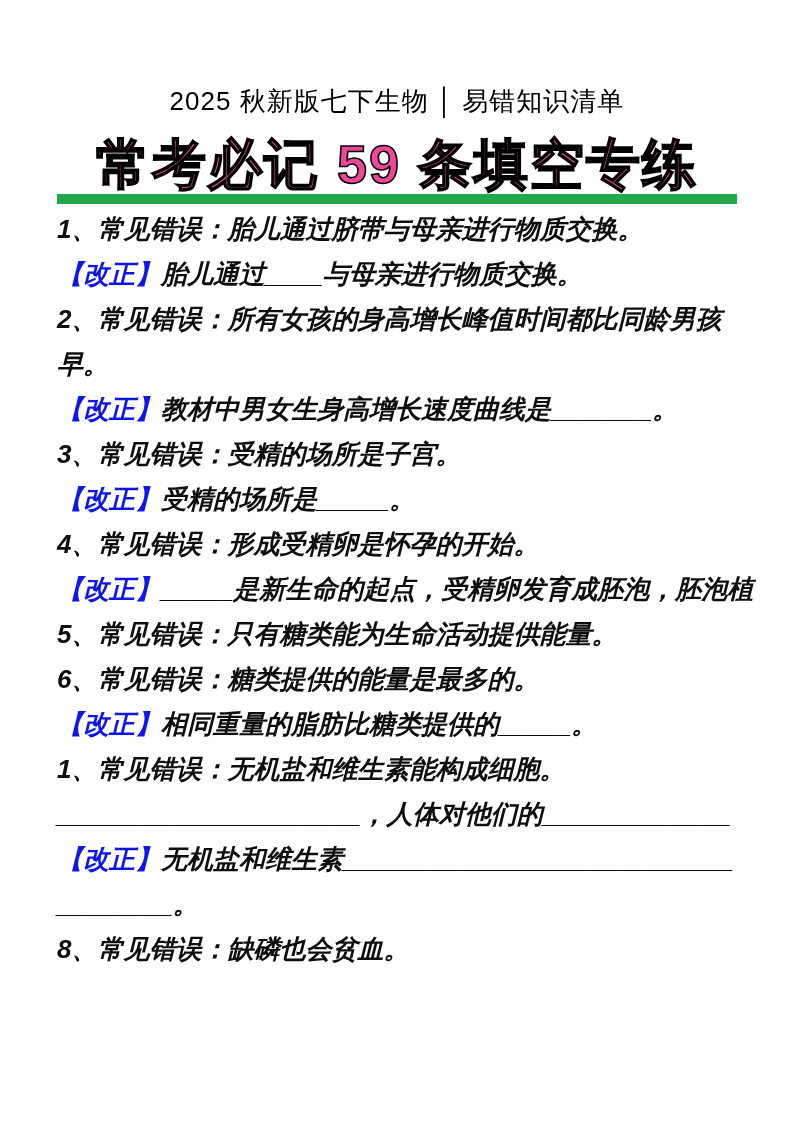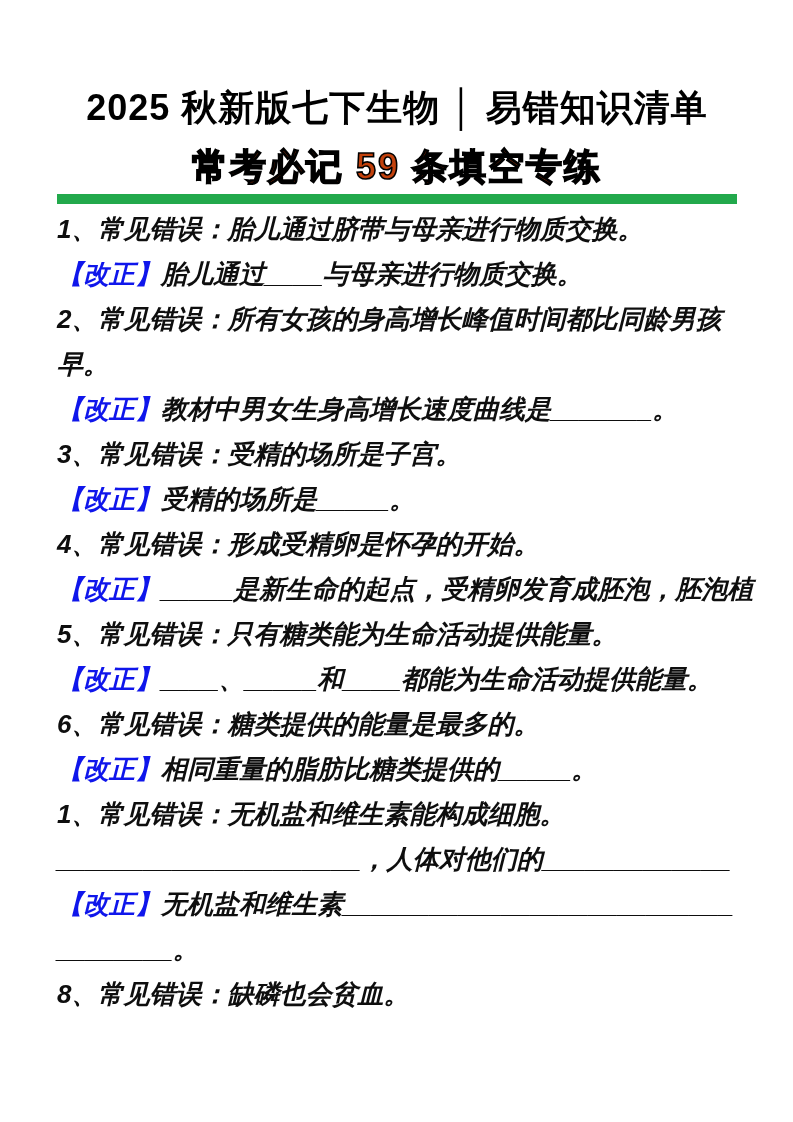--- a/index.html
+++ b/index.html
@@ -21,32 +21,32 @@
     background: #ffffff;
   }
   .header {
     position: absolute;
     left: 57px;
     top: 84px;
     width: 680px;
     text-align: center;
   }
   .title-line1 {
-    font-size: 36px;
-    font-weight: 700;
+    font-size: 26px;
+    font-weight: 400;
     letter-spacing: 1px;
     color: #000000;
     white-space: nowrap;
   }
   .title-line2 {
     margin-top: 10px;
-    font-size: 36px;
+    font-size: 54px;
     font-weight: 900;
     letter-spacing: 2px;
-    color: #c2410c;
+    color: #ec4899;
     -webkit-text-stroke: 1.6px #000000;
     white-space: nowrap;
   }
   .divider {
     position: absolute;
     left: 57px;
     top: 194px;
     width: 680px;
     height: 10px;
     background: var(--divider-green, #22a94c);
@@ -90,21 +90,20 @@
     <div class="line"><span class="line-text">1、常见错误：胎儿通过脐带与母亲进行物质交换。</span></div>
     <div class="line"><span class="correction-label">【改正】</span><span class="line-text">胎儿通过____与母亲进行物质交换。</span></div>
     <div class="line"><span class="line-text">2、常见错误：所有女孩的身高增长峰值时间都比同龄男孩</span></div>
     <div class="line"><span class="line-text">早。</span></div>
     <div class="line"><span class="correction-label">【改正】</span><span class="line-text">教材中男女生身高增长速度曲线是_______。</span></div>
     <div class="line"><span class="line-text">3、常见错误：受精的场所是子宫。</span></div>
     <div class="line"><span class="correction-label">【改正】</span><span class="line-text">受精的场所是_____。</span></div>
     <div class="line"><span class="line-text">4、常见错误：形成受精卵是怀孕的开始。</span></div>
     <div class="line"><span class="correction-label">【改正】</span><span class="line-text">_____是新生命的起点，受精卵发育成胚泡，胚泡植</span></div>
     <div class="line"><span class="line-text">5、常见错误：只有糖类能为生命活动提供能量。</span></div>
-    <div class="line"><span class="correction-label">【改正】</span><span class="line-text">____、_____和____都能为生命活动提供能量。</span></div>
     <div class="line"><span class="line-text">6、常见错误：糖类提供的能量是最多的。</span></div>
     <div class="line"><span class="correction-label">【改正】</span><span class="line-text">相同重量的脂肪比糖类提供的_____。</span></div>
     <div class="line"><span class="line-text">1、常见错误：无机盐和维生素能构成细胞。</span></div>
     <div class="line"><span class="line-text">_____________________，人体对他们的_____________</span></div>
     <div class="line"><span class="correction-label">【改正】</span><span class="line-text">无机盐和维生素___________________________</span></div>
     <div class="line"><span class="line-text">________。</span></div>
     <div class="line"><span class="line-text">8、常见错误：缺磷也会贫血。</span></div>
   </div>
 
 </div>

